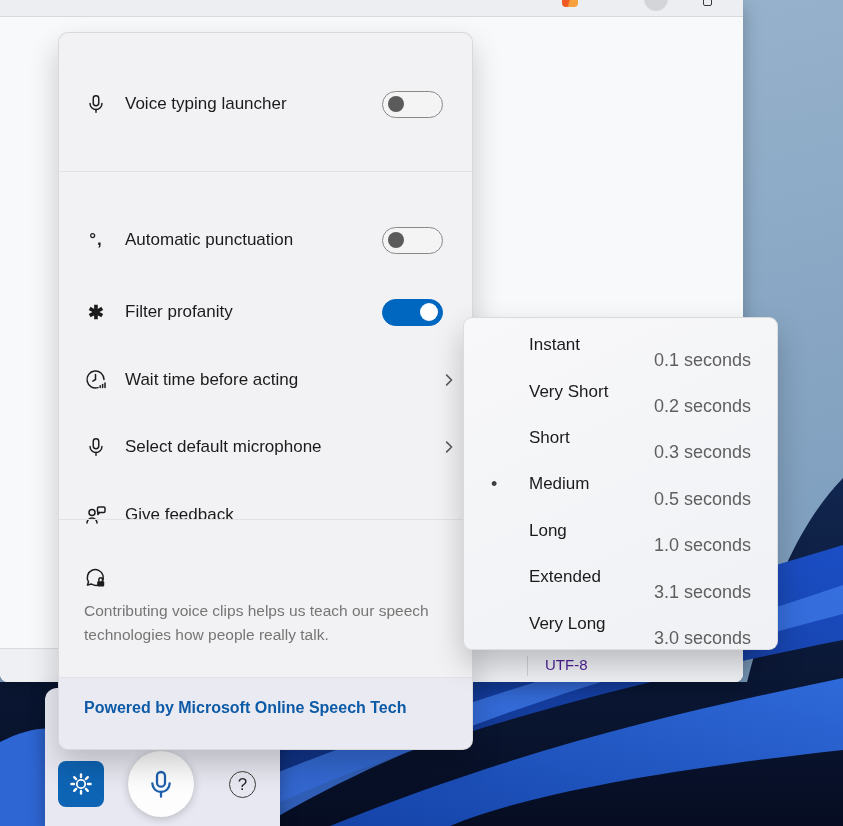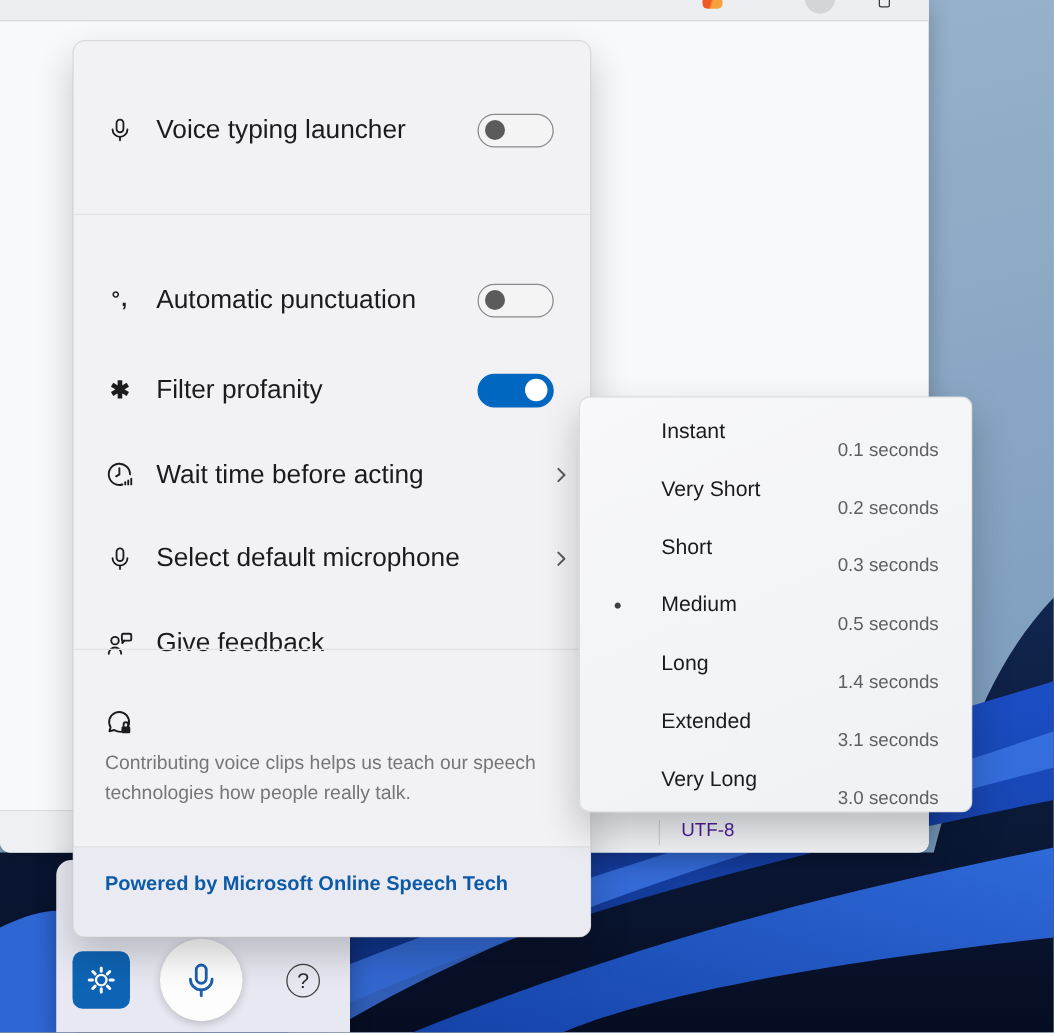--- a/index.html
+++ b/index.html
@@ -32,21 +32,21 @@
     background:#fdfdfe; box-shadow:0 2px 8px rgba(0,0,0,.2); display:flex; align-items:center; justify-content:center; cursor:pointer; }
   .help-button { position:absolute; left:184px; top:83px; width:27px; height:27px; border-radius:50%;
     border:1.6px solid #3c3c3c; color:#2b2b2b; font-size:17px; display:flex; align-items:center; justify-content:center; cursor:pointer; }
 
   
   .settings-panel { position:absolute; left:58px; top:32px; width:415px; height:718px; z-index:4;
     background:#f2f2f4; border:1px solid rgba(0,0,0,.10); border-radius:10px;
     box-shadow:0 14px 30px rgba(0,0,0,.20); }
   .panel-row { position:absolute; left:0; width:100%; height:48px; display:flex; align-items:center; cursor:pointer; }
   .row-icon { position:absolute; left:24px; width:26px; height:26px; display:flex; align-items:center; justify-content:center; color:#1c1c1c; }
-  .row-label { position:absolute; left:66px; font-size:21px; color:#1b1b1b; white-space:nowrap; }
+  .row-label { position:absolute; left:66px; font-size:17px; color:#1b1b1b; white-space:nowrap; }
   .glyph-icon { font-size:19px; color:#1c1c1c; font-weight:bold; }
   .punct-glyph { font-size:17px; letter-spacing:1px; font-weight:bold; }
 
   .toggle { position:absolute; right:29px; width:61px; height:27px; border-radius:14px; cursor:pointer; }
   .toggle.off { background:#f4f4f4; border:1px solid #898989; }
   .toggle.off .knob { position:absolute; left:5px; top:4.5px; width:16px; height:16px; border-radius:50%; background:#5b5b5b; }
   .toggle.on  { background:#0067c0; border:1px solid #0067c0; }
   .toggle.on .knob { position:absolute; right:4px; top:3.5px; width:18px; height:18px; border-radius:50%; background:#ffffff; }
 
   .chevron { position:absolute; right:16px; width:14px; height:14px; }
@@ -58,21 +58,21 @@
   .panel-footer .panel-link { top:22px; }
 
   
   .wait-menu { position:absolute; left:463px; top:317px; width:315px; height:333px; z-index:5;
     background:linear-gradient(155deg,#f8f8fa 0%,#eff1f4 100%);
     border:1px solid rgba(0,0,0,.10); border-radius:9px;
     box-shadow:0 14px 30px rgba(0,0,0,.22); padding-top:4px; }
   .menu-row { position:relative; height:46.4px; display:flex; align-items:center; cursor:pointer;padding-left:20px; }
   .menu-bullet { position:absolute; left:27px; font-size:18px; color:#3f3f3f; }
   .menu-label { position:absolute; left:65px; font-size:17px; color:#1b1b1b; white-space:nowrap; }
-  .menu-duration { position:absolute; right:26px; font-size:15px; color:#5f5f5f; white-space:nowrap;margin-top:30px; }
+  .menu-duration { position:absolute; right:26px; font-size:18px; color:#5f5f5f; white-space:nowrap;margin-top:30px; }
 
   svg { display:block; }
 </style>
 </head>
 <body>
 
 <div class="screen">
 
   <div class="wallpaper">
     <svg width="843" height="826" viewBox="0 0 843 826">
@@ -263,21 +263,21 @@
       <span class="menu-label">Short</span>
       <span class="menu-duration">0.3 seconds</span>
     </div>
     <div class="menu-row">
       <span class="menu-bullet">•</span>
       <span class="menu-label">Medium</span>
       <span class="menu-duration">0.5 seconds</span>
     </div>
     <div class="menu-row">
       <span class="menu-label">Long</span>
-      <span class="menu-duration">1.4 seconds</span>
+      <span class="menu-duration">1.0 seconds</span>
     </div>
     <div class="menu-row">
       <span class="menu-label">Extended</span>
       <span class="menu-duration">3.1 seconds</span>
     </div>
     <div class="menu-row">
       <span class="menu-label">Very Long</span>
       <span class="menu-duration">3.0 seconds</span>
     </div>
   </div>

